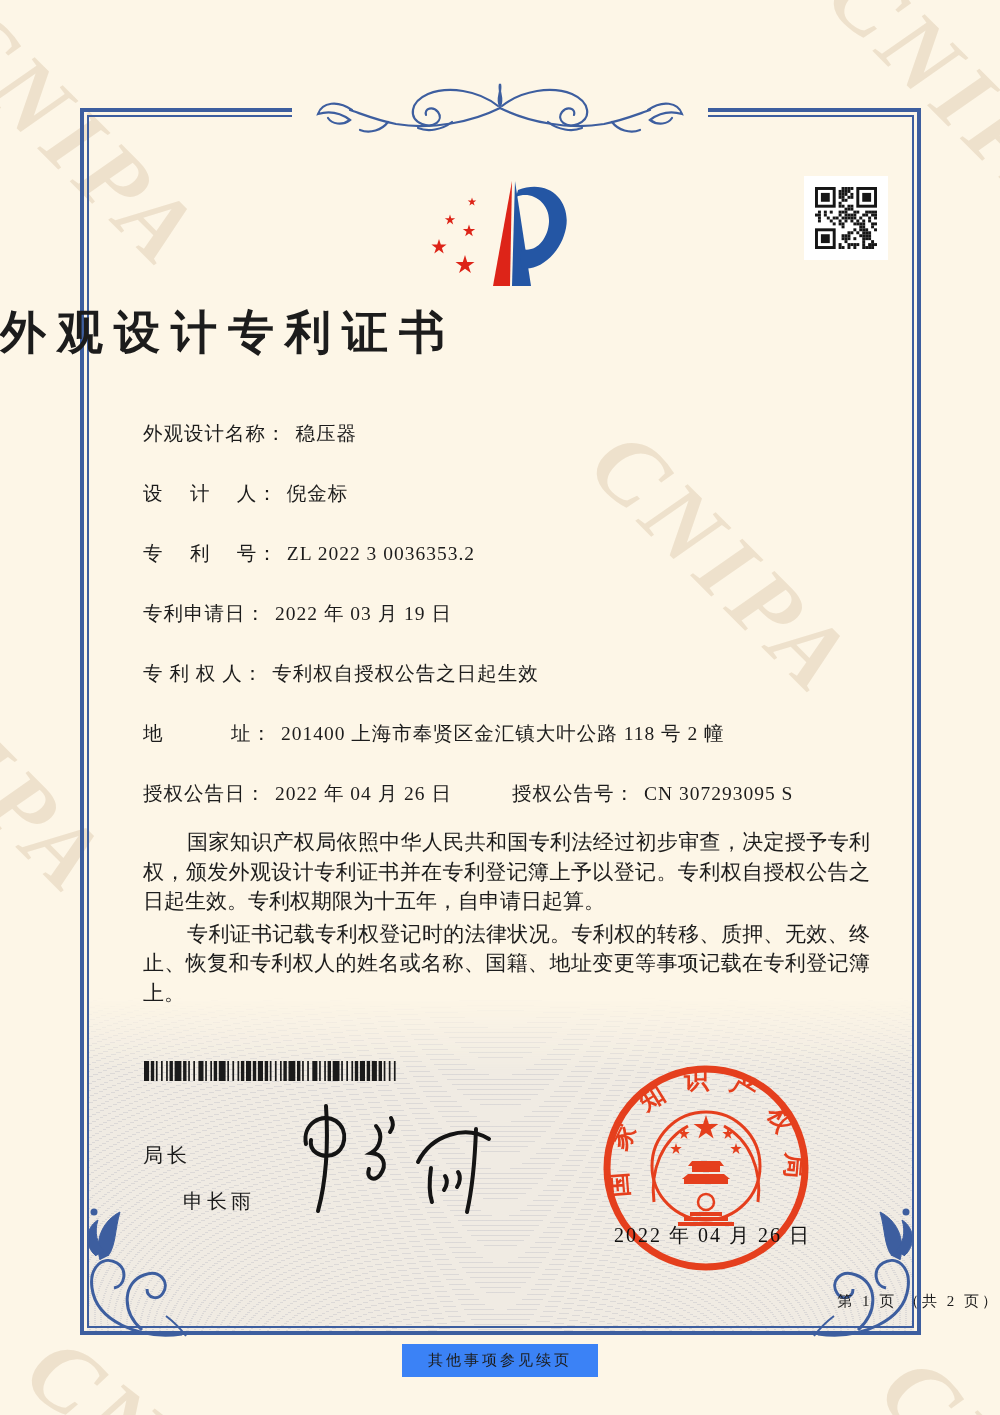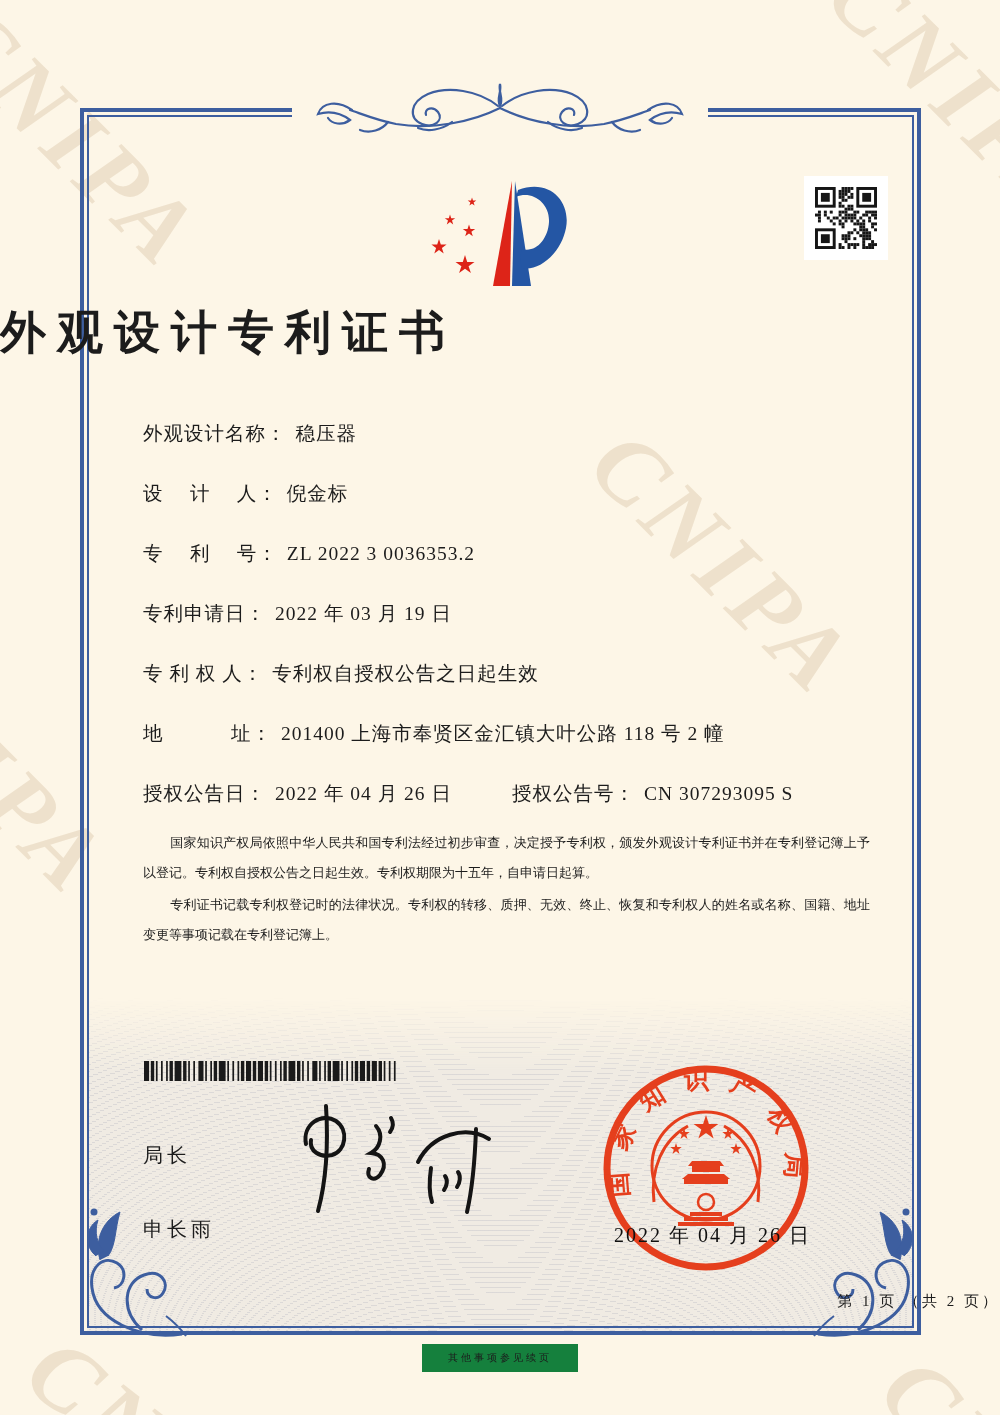--- a/index.html
+++ b/index.html
@@ -62,42 +62,42 @@
   .field-row{
     position:absolute; left:0; width:740px; font-size:19.5px;
     letter-spacing:1px; line-height:28px; white-space:nowrap;
   }
   .f-label{ display:inline-block; }
   .f-value{ margin-left:9px; }
   .grant-no{ position:absolute; left:369px; top:0; }
   
   .body-text{
     position:absolute; left:143px; top:828px; width:727px; z-index:5;
-    font-size:13px; line-height:29.5px; text-align:justify;
+    font-size:21px; line-height:29.5px; text-align:justify;
   }
   .body-text p{ margin:0 0 3px 0; text-indent:2.1em; }
   
   .barcode{ position:absolute; left:143px; top:1060px; z-index:5; }
   .signatory{ position:absolute; left:143px; z-index:6; font-size:20px; letter-spacing:4px;text-align:right; }
   .sig-title{ top:1142px; }
-  .sig-name{ top:1216px; }
+  .sig-name{ top:1188px;margin-left:40px; }
   .signature{ position:absolute; left:272px; top:1098px; z-index:6; }
   .seal{ position:absolute; left:600px; top:1062px; width:212px; height:212px; z-index:6; opacity:.93; }
   .seal-date{
     position:absolute; left:614px; top:1222px; z-index:7;
     font-size:20px; letter-spacing:2px; color:#101010; white-space:nowrap;
   }
   .page-num{
     position:absolute; left:0; right:0; top:1292px; z-index:7;
     text-align:right; font-size:15px; letter-spacing:3px;
   }
   .continuation-wrap{ position:absolute; left:0; right:0; top:1344px; z-index:7; text-align:center; }
   .continuation{
-    display:inline-block; background:#15803d; padding:7px 26px;
-    font-size:10px; letter-spacing:3px;
+    display:inline-block; background:#3b82f6; padding:7px 26px;
+    font-size:15px; letter-spacing:3px;
   }
 </style>
 </head>
 <body>
 
 <div class="page">
 
   <div class="wm" style="left:-45px;top:-35px;">CNIPA</div>
   <div class="wm" style="left:845px;top:-78px;">CNIPA</div>
   <div class="wm" style="left:608px;top:392px;">CNIPA</div>

